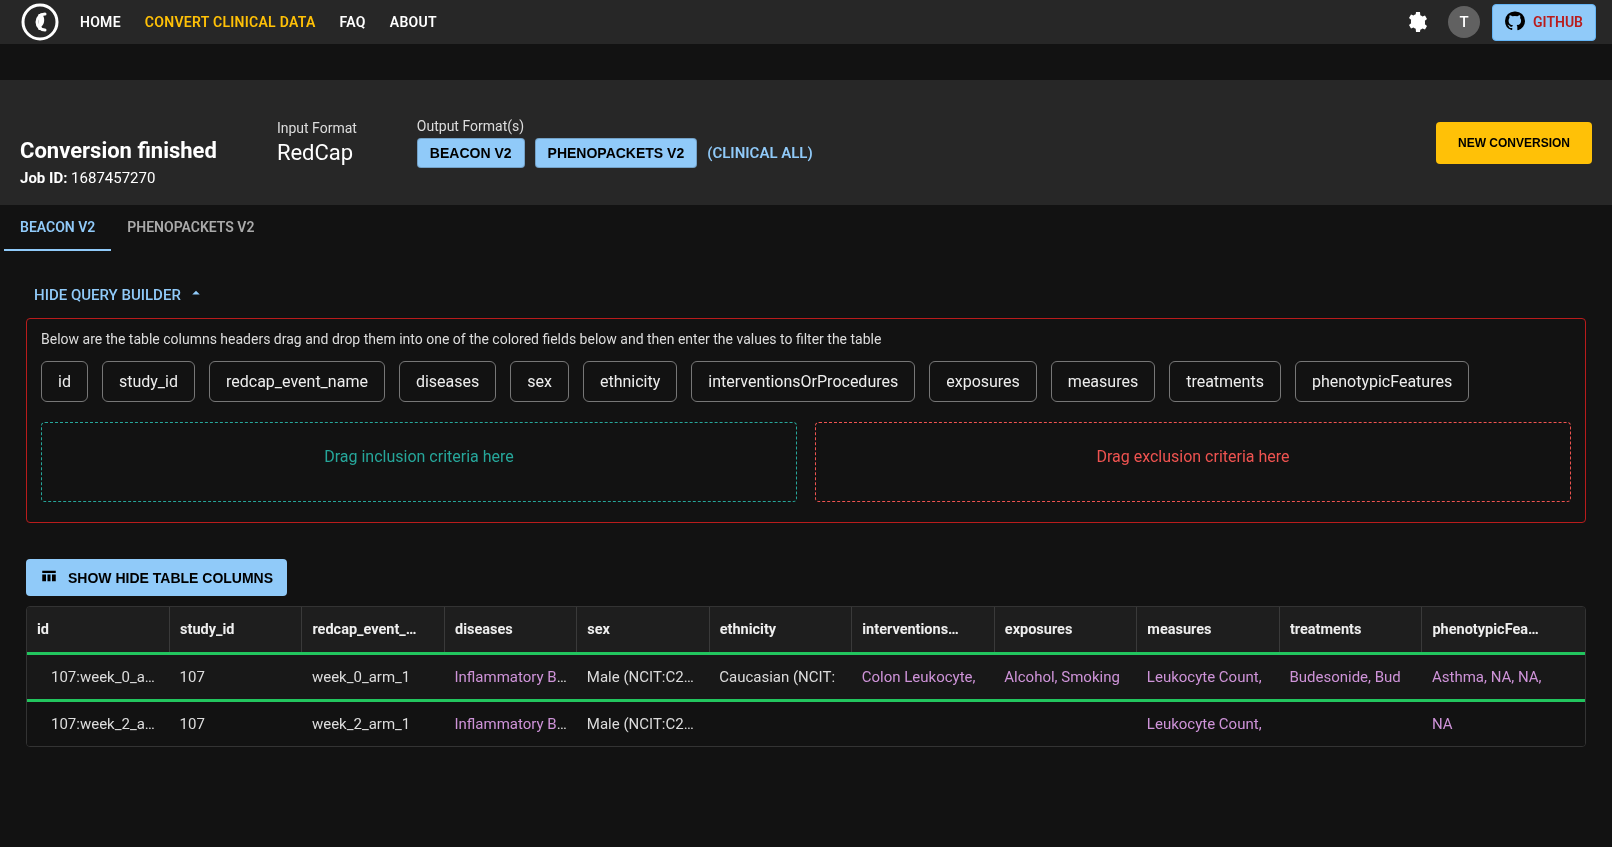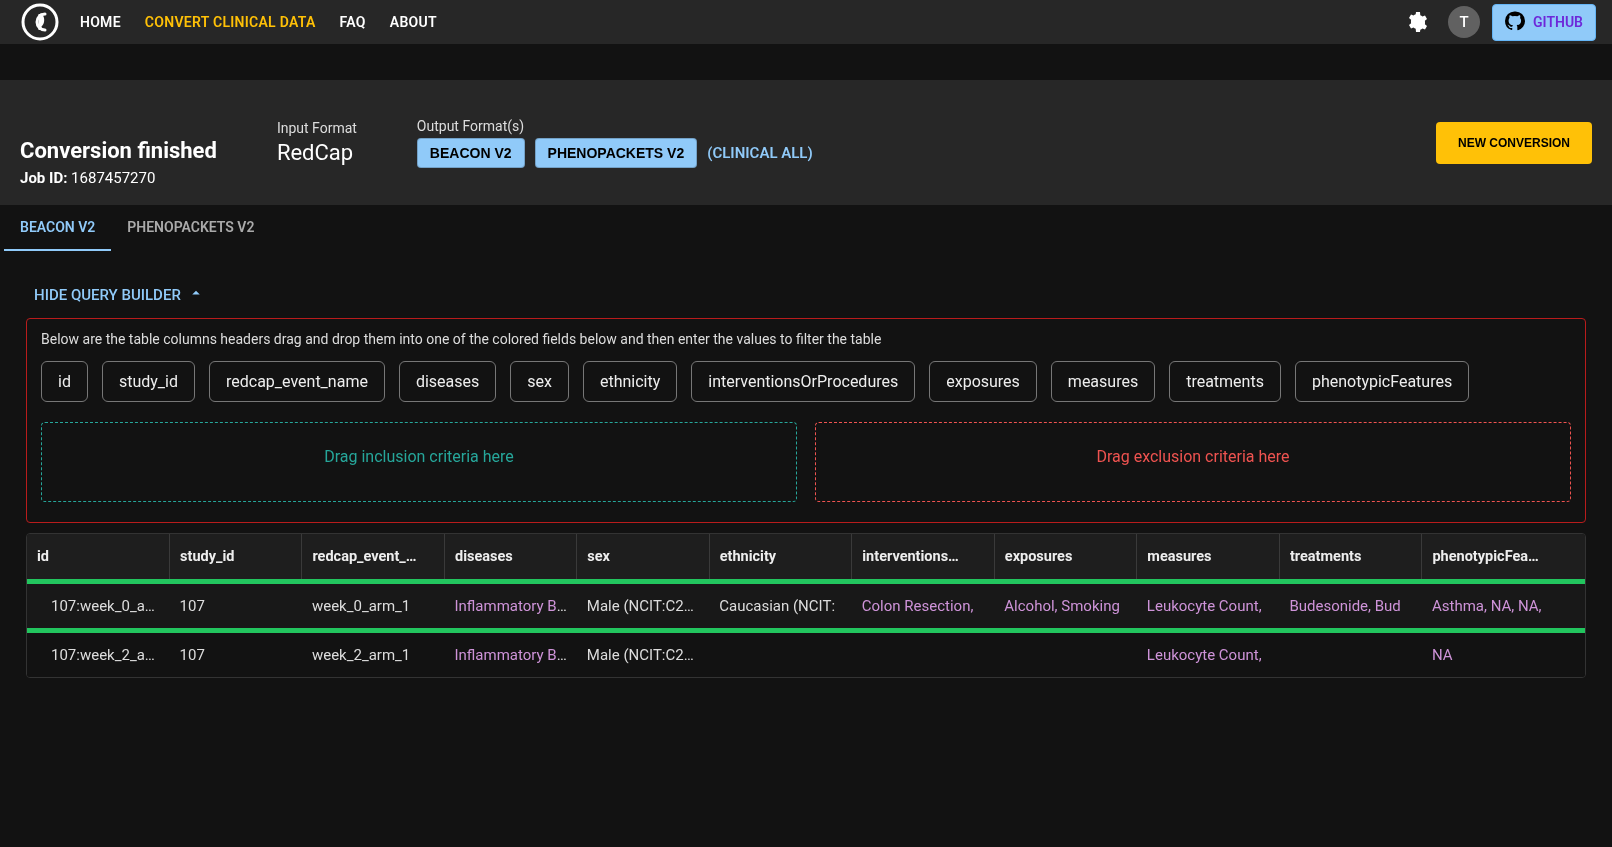--- a/index.html
+++ b/index.html
@@ -32,21 +32,21 @@
   .nav-links a.active { color:#ffc107; }
   .topbar-spacer { flex:1; }
   .topbar-right { display:flex; align-items:center; gap:12px; }
   .icon-btn { width:40px; height:40px; display:flex; align-items:center; justify-content:center; border-radius:50%; cursor:pointer; }
   .avatar {
     width:32px; height:32px; border-radius:50%; background:#616161; color:#fff;
     display:flex; align-items:center; justify-content:center; font-size:15px; font-weight:500;
   }
   .github-btn {
     display:flex; align-items:center; gap:8px;
-    background:#90caf9; color:#6d28d9; font-weight:600;
+    background:#90caf9; color:#b91c1c; font-weight:600;
     padding:6px 12px; border-radius:4px; font-size:14px;
     border:1px solid #64b5f6;
   }
   .github-btn svg{ width:20px; height:20px; }
 
   
   .black-strip { height:36px; background:#121212; }
 
   
   .summary {
@@ -113,21 +113,21 @@
   
   .table-wrap { margin-top:10px; border:1px solid #333; border-radius:4px; overflow:hidden;}
   table { width:100%; border-collapse:collapse; table-layout:fixed; }
   thead { background:#1e1e1e; }
   th {
     text-align:left; font-weight:700; font-size:14.5px; padding:14px 10px;
     border-right:1px solid #3a3a3a; color:#eee; white-space:nowrap;
     overflow:hidden; text-overflow:ellipsis;
   }
   th:last-child{ border-right:none;}
-  tbody tr { border-top:5px solid #22c55e; }
+  tbody tr { border-top:3px solid #22c55e; }
   tbody tr:nth-child(odd){ background:#181818; }
   tbody tr:nth-child(even){ background:#121212; }
   td {
     padding:13px 10px; font-size:15px; color:#ddd; white-space:nowrap;
     overflow:hidden; text-overflow:ellipsis;
   }
   td.indent { padding-left:24px; }
   .link { color:#ce93d8; cursor:pointer; }
 
   col.c-id{width:140px;} col.c-study{width:130px;} col.c-event{width:140px;}
@@ -226,20 +226,28 @@
       <div class="chip">measures</div>
       <div class="chip">treatments</div>
       <div class="chip">phenotypicFeatures</div>
     </div>
     <div class="dropzones">
       <div class="dropzone inclusion">Drag inclusion criteria here</div>
       <div class="dropzone exclusion">Drag exclusion criteria here</div>
     </div>
   </div>
 
+  <button class="show-cols-btn">
+    <span>
+      <svg viewBox="0 0 24 24" fill="#000">
+          <path d="M3 5h18v3H3zM3 10h5v9H3zM10 10h4v9h-4zM16 10h5v9h-5z"></path>
+        </svg>
+    </span>
+    <span>SHOW HIDE TABLE COLUMNS</span>
+  </button>
 
   <div class="table-wrap">
     <table>
       <colgroup>
         <col class="c-id">
           <col class="c-study">
           <col class="c-event">
           <col class="c-dis">
         <col class="c-sex">
           <col class="c-eth">
@@ -265,21 +273,21 @@
         </tr>
       </thead>
       <tbody id="tbody">
           <tr>
             <td class="indent">107:week_0_arm</td>
             <td>107</td>
             <td>week_0_arm_1</td>
             <td><span class="link">Inflammatory Bow</span></td>
             <td>Male (NCIT:C201</td>
             <td>Caucasian (NCIT:</td>
-            <td><span class="link">Colon Resection,</span></td>
+            <td><span class="link">Colon Leukocyte,</span></td>
             <td><span class="link">Alcohol, Smoking</span></td>
             <td><span class="link">Leukocyte Count,</span></td>
             <td><span class="link">Budesonide, Bud</span></td>
             <td><span class="link">Asthma, NA, NA,</span></td>
           </tr>
           <tr>
             <td class="indent">107:week_2_arm</td>
             <td>107</td>
             <td>week_2_arm_1</td>
             <td><span class="link">Inflammatory Bow</span></td>

